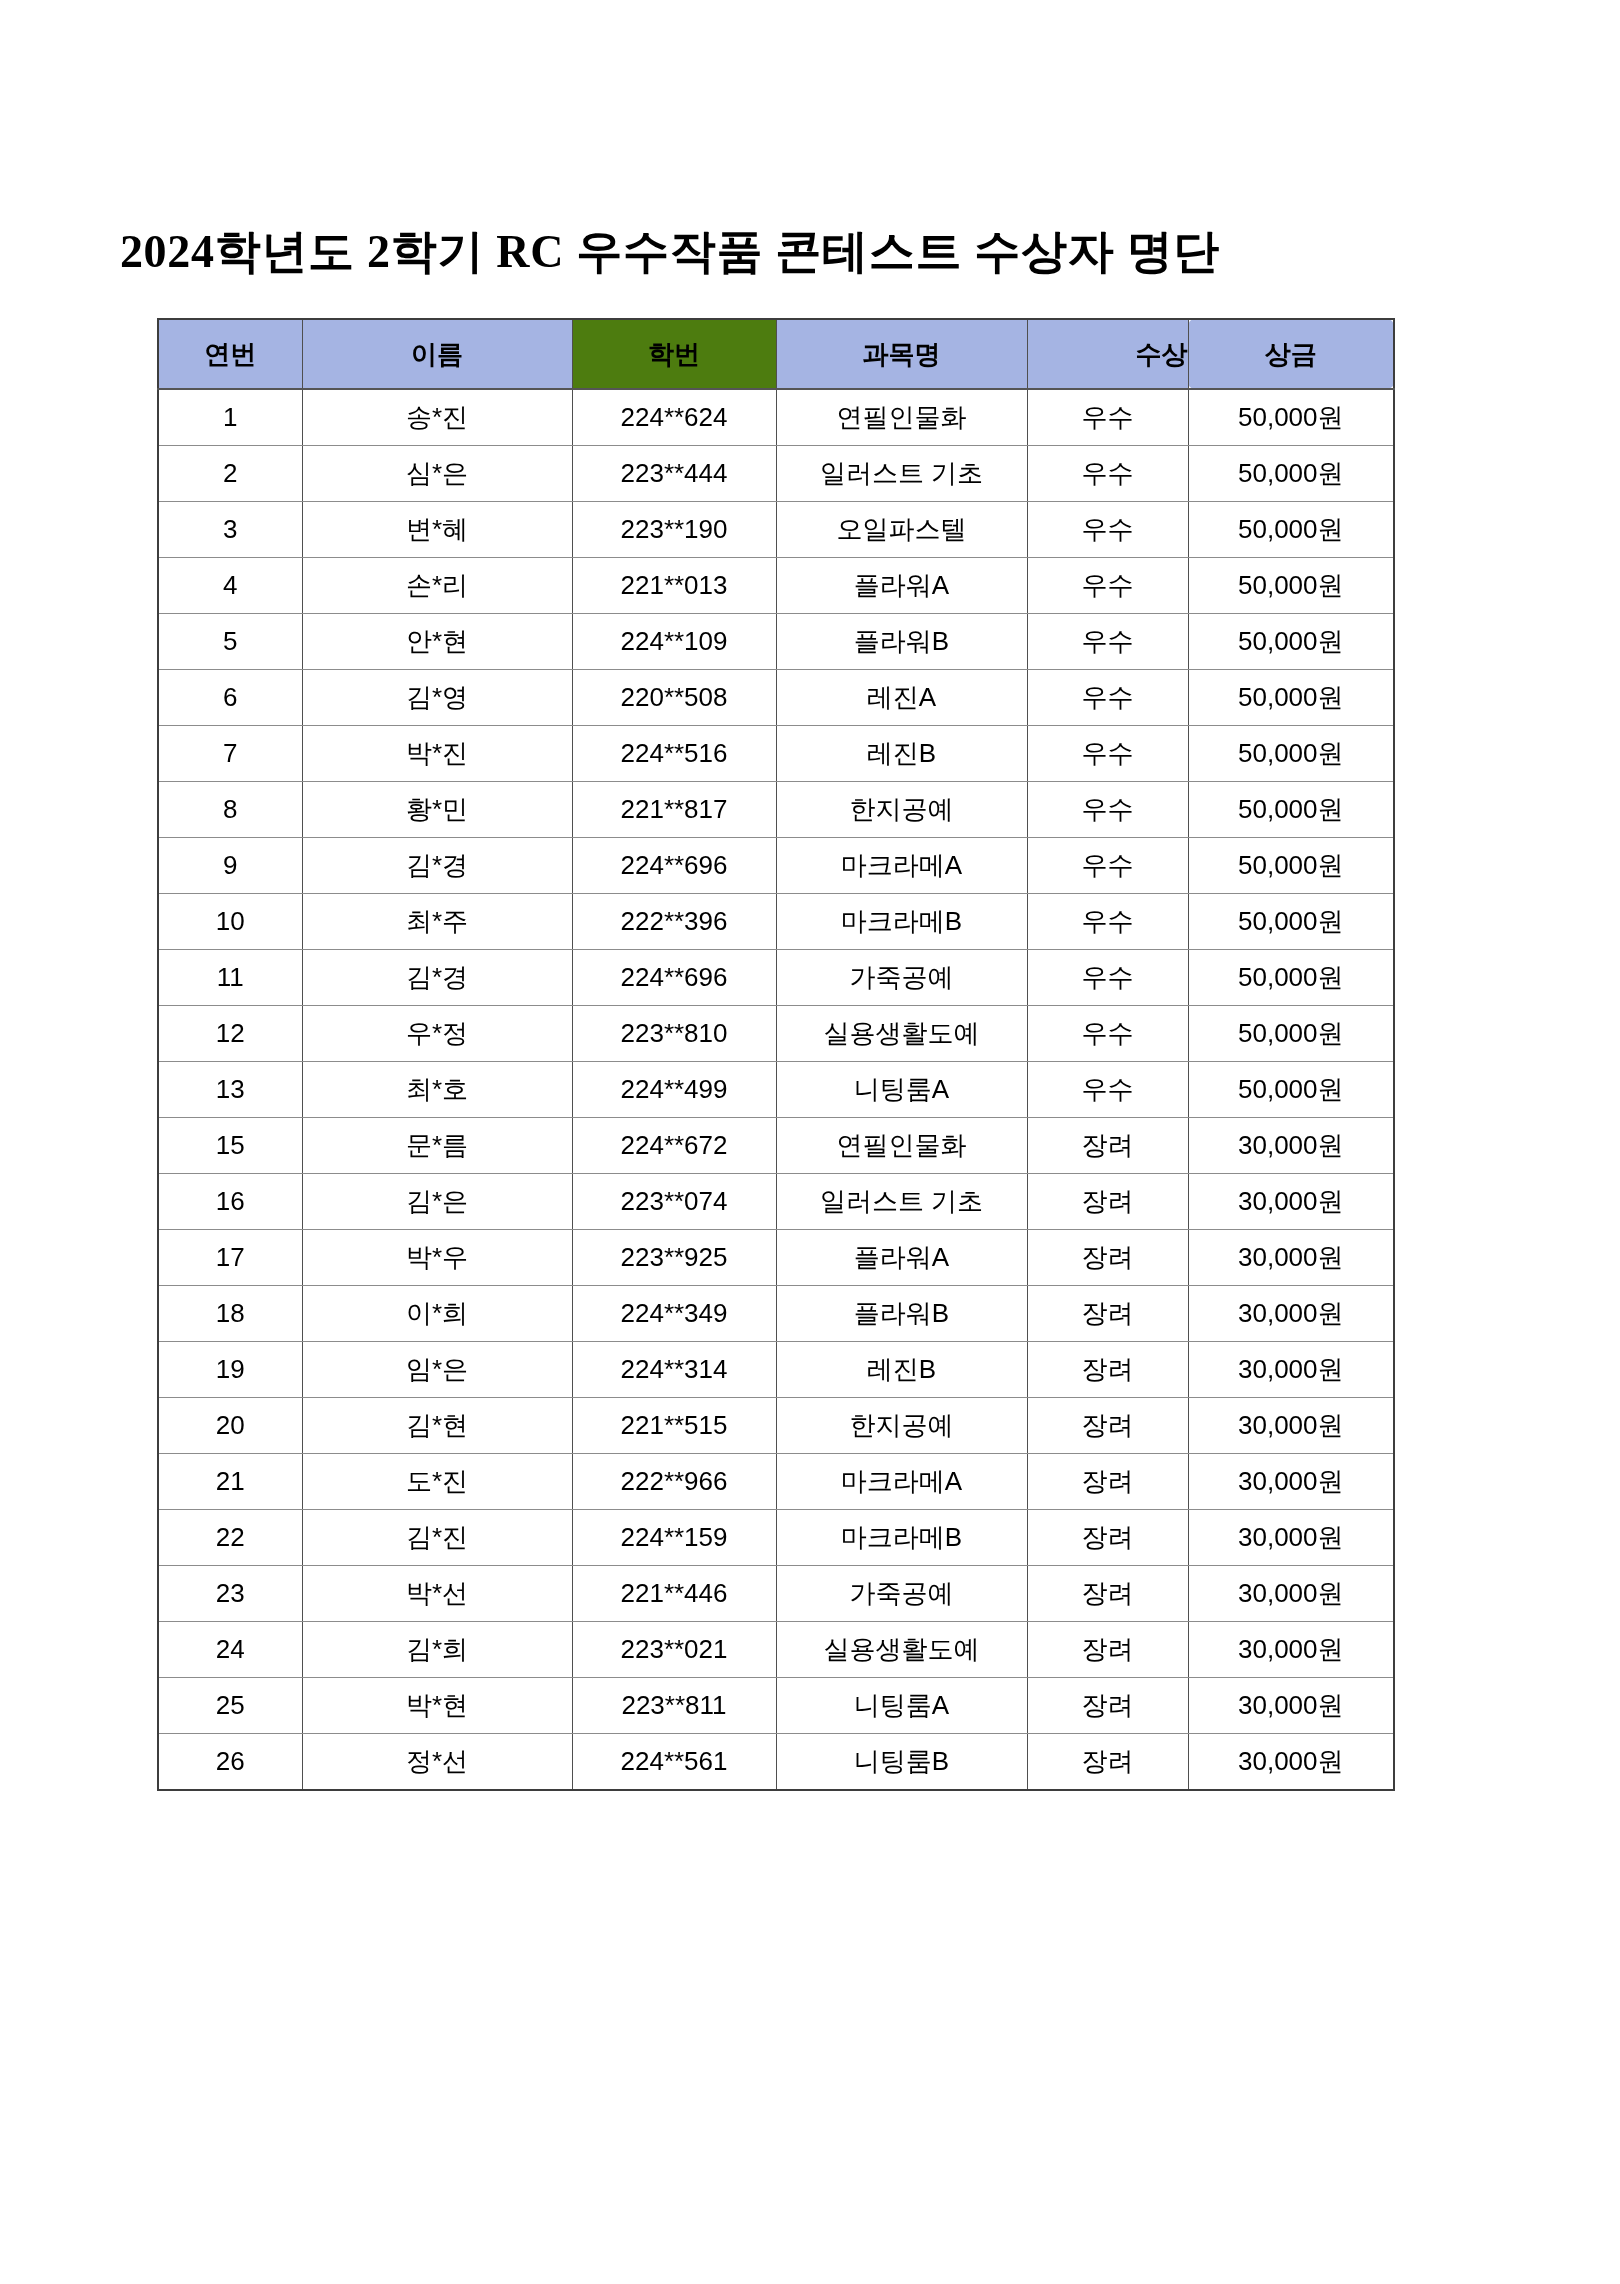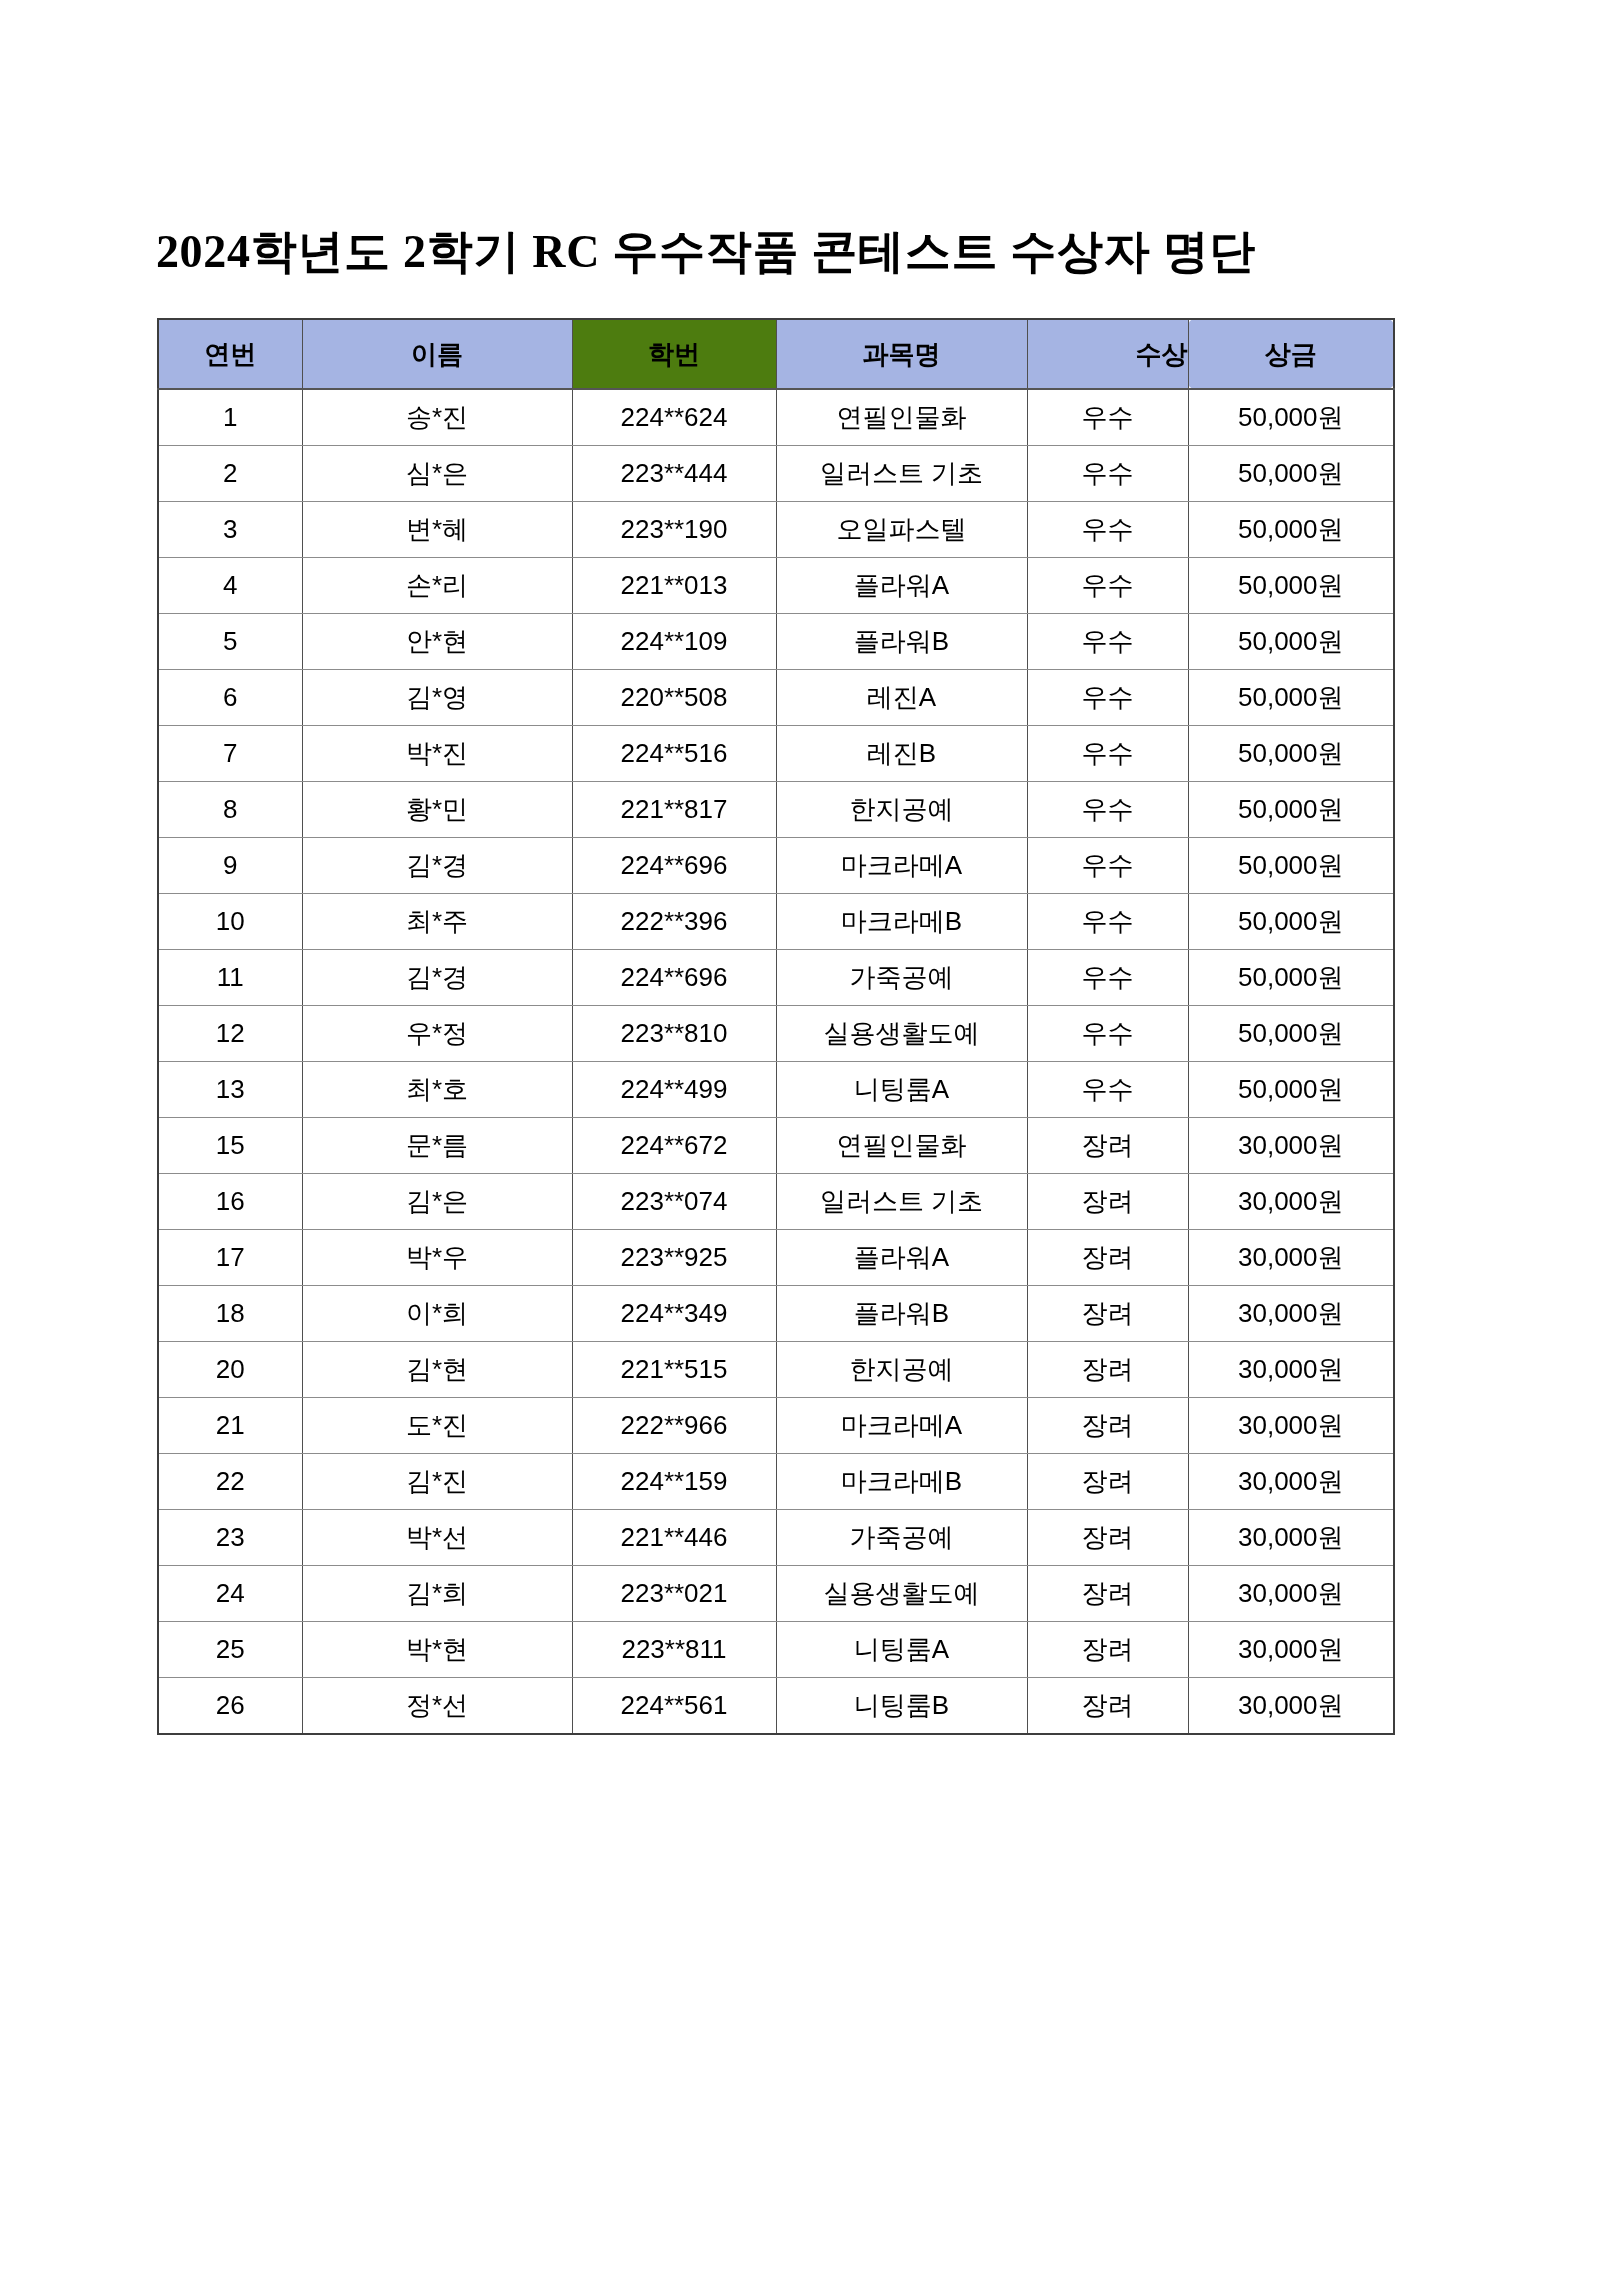--- a/index.html
+++ b/index.html
@@ -28,21 +28,20 @@
     top: 227px;
     width: 1340px;
     margin: 0;
     text-align: center;
     font-family: "Liberation Serif", "DejaVu Serif", serif;
     font-weight: bold;
     font-size: 46px;
     line-height: 1.1;
     letter-spacing: 0.7px;
     white-space: nowrap;
-    padding-left: 36px;
   }
   table.awards {
     position: absolute;
     left: 157px;
     top: 318px;
     width: 1235px;
     border-collapse: collapse;
     table-layout: fixed;
     border: 2.6px solid #3d3d3d;
   }
@@ -231,20 +230,28 @@
         </tr>
         <tr>
           <td>18</td>
           <td>이*희</td>
           <td>224**349</td>
           <td>플라워B</td>
           <td>장려</td>
           <td>30,000원</td>
         </tr>
         <tr>
+          <td>19</td>
+          <td>임*은</td>
+          <td>224**314</td>
+          <td>레진B</td>
+          <td>장려</td>
+          <td>30,000원</td>
+        </tr>
+        <tr>
           <td>20</td>
           <td>김*현</td>
           <td>221**515</td>
           <td>한지공예</td>
           <td>장려</td>
           <td>30,000원</td>
         </tr>
         <tr>
           <td>21</td>
           <td>도*진</td>

